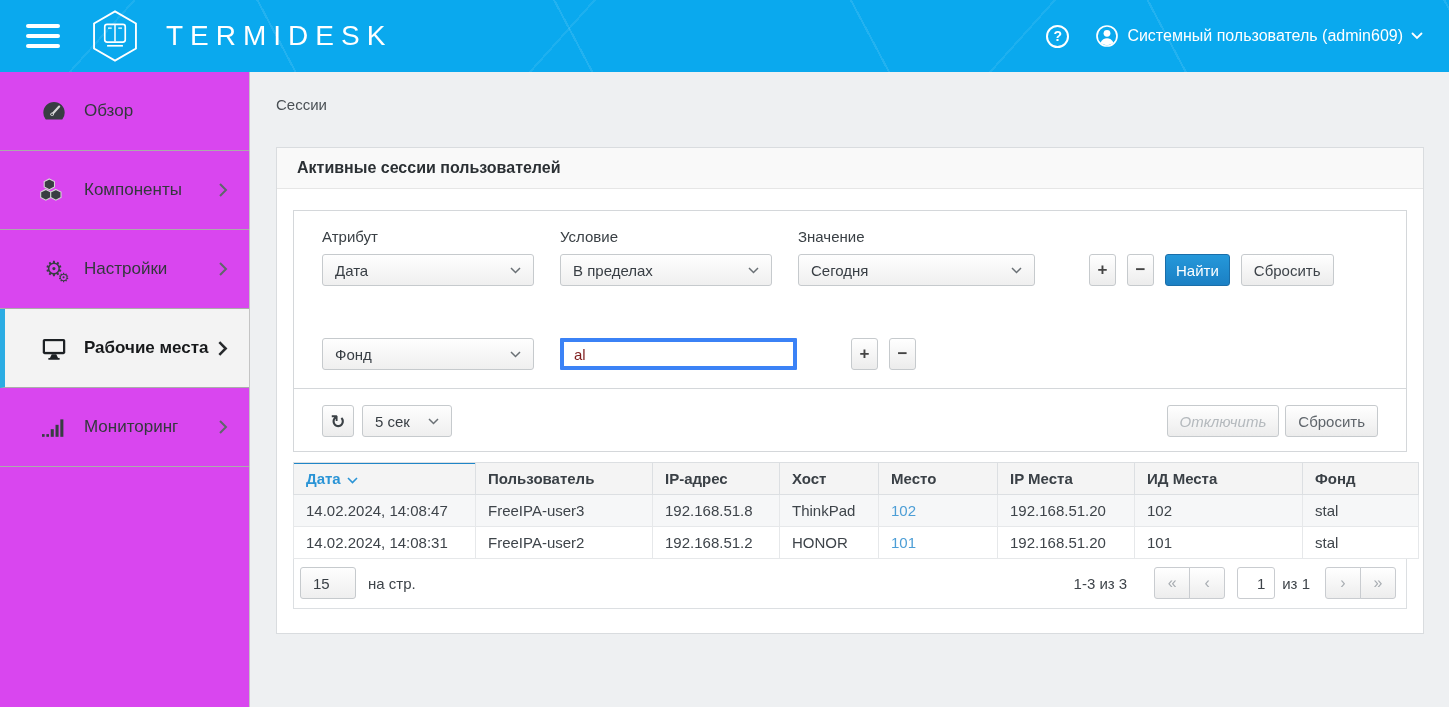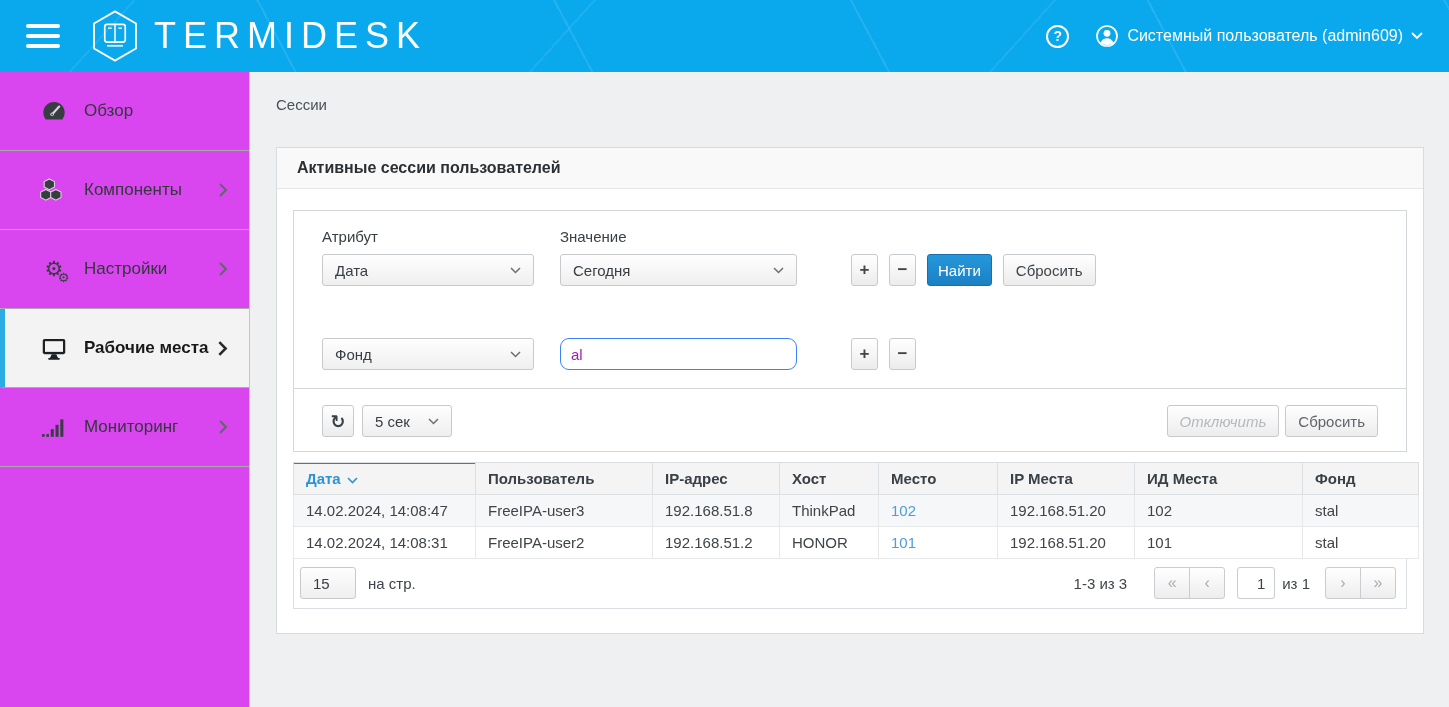--- a/index.html
+++ b/index.html
@@ -26,22 +26,22 @@
     content:''; position:absolute; inset:0;
     background:
       repeating-linear-gradient(62deg, transparent 0 260px, rgba(255,255,255,.10) 260px 262px),
       repeating-linear-gradient(-48deg, transparent 0 340px, rgba(255,255,255,.08) 340px 342px);
     pointer-events:none;
   }
   .hamburger{ width:34px; cursor:pointer; display:flex; flex-direction:column; gap:6px; z-index:1;}
   .hamburger span{ display:block; height:4px; background:#fff; border-radius:2px;}
   .logo{ display:flex; align-items:center; margin-left:30px; z-index:1;}
   .logo-text{
-    color:#fff; font-size:36px; letter-spacing:7px; font-weight:400;
-    margin-left:14px; transform:scaleY(1.02);
+    color:#fff; font-size:28px; letter-spacing:7px; font-weight:400;
+    margin-left:26px; transform:scaleY(1.02);
   }
   .topbar-right{ margin-left:auto; display:flex; align-items:center; gap:26px; z-index:1;}
   .help-icon{
     width:23px; height:23px; border:2px solid #fff; border-radius:50%;
     color:#fff; font-size:14px; font-weight:bold;
     display:flex; align-items:center; justify-content:center; cursor:pointer;
   }
   .user-menu{ display:flex; align-items:center; gap:8px; cursor:pointer; color:#fff; font-size:16px;}
   
   .main{ display:flex; height:635px; }
@@ -79,22 +79,22 @@
   .fgroup{ display:flex; flex-direction:column; margin-right:26px;}
   .flabel{ font-size:15px; color:#3a4045; margin-bottom:9px;}
   .w1{ width:212px;} .w2{ width:212px;} .w3{ width:237px;}
   .sel{
     height:32px; padding:0 12px; border:1px solid #c6cacd; border-radius:3px;
     background:linear-gradient(#fefefe,#efefef);
     display:flex; align-items:center; justify-content:space-between;
     font-size:15px; color:#383e44; cursor:pointer;
   }
   .text-input{
-    height:32px; width:237px; border:1px solid #3b82f6; border-radius:9px;
-    padding:0 10px; font-size:15px; color:#a21caf; font-family:inherit; background:#fff;
+    height:32px; width:237px; border:4px solid #3b82f6; border-radius:1px;
+    padding:0 10px; font-size:15px; color:#7f1d1d; font-family:inherit; background:#fff;
   }
   .fbuttons{ display:flex; align-items:center; gap:11px; margin-left:28px;}
   .btn{
     height:32px; border:1px solid #c6cacd; border-radius:3px;
     background:linear-gradient(#fff,#ececec); color:#3e444a;
     font-size:15px; font-family:inherit; cursor:pointer; padding:0 12px;
     display:inline-flex; align-items:center; justify-content:center;
   }
   .btn-sq{ width:27px; padding:0; font-size:17px; font-weight:bold; color:#444;}
   .btn-primary{
@@ -282,20 +282,29 @@
       <div class="card-header">Активные сессии пользователей</div>
       <div class="card-body">
 
         <div class="filter-box">
           <div class="filter-grid">
             <div class="frow">
               <div class="fgroup w1">
                 <span class="flabel">Атрибут</span>
                 <div class="sel">
                   <span>Дата</span>
+                  <svg width="11" height="7" viewBox="0 0 11 7">
+                      <path d="M1 1 l4.5 4.5 L10 1" stroke="#6a7075" stroke-width="1.5" fill="none"></path>
+                    </svg>
+                </div>
+              </div>
+              <div class="fgroup w2">
+                <span class="flabel">Условие</span>
+                <div class="sel">
+                  <span>В пределах</span>
                   <svg width="11" height="7" viewBox="0 0 11 7">
                       <path d="M1 1 l4.5 4.5 L10 1" stroke="#6a7075" stroke-width="1.5" fill="none"></path>
                     </svg>
                 </div>
               </div>
               <div class="fgroup w3">
                 <span class="flabel">Значение</span>
                 <div class="sel">
                   <span>Сегодня</span>
                   <svg width="11" height="7" viewBox="0 0 11 7">

